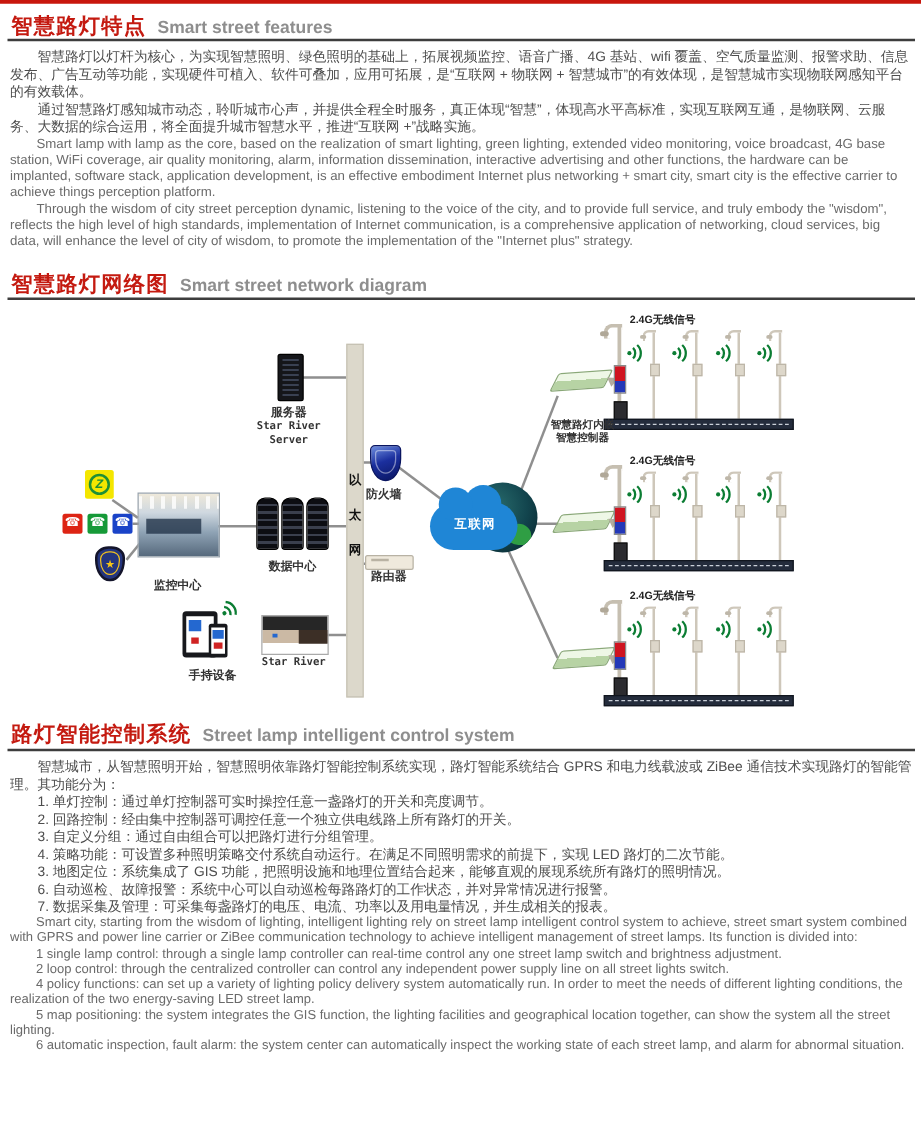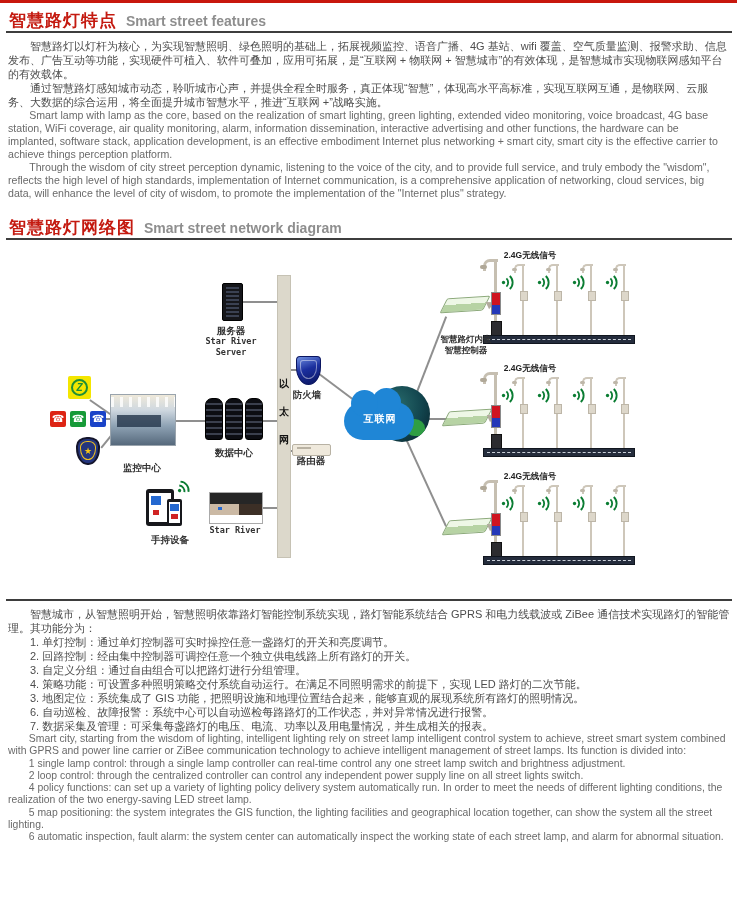--- a/index.html
+++ b/index.html
@@ -381,20 +381,23 @@
           <path d="M10.5 1.2 A10.5 10.5 0 0 1 10.5 16.8" fill="none" stroke="#0b7d33" stroke-width="2.2"></path>
         </svg></span>
     <span class="wifi" style="left:129px;"><svg width="15" height="15" viewBox="0 0 18 18">
           <circle cx="3" cy="9" r="2" fill="#0b7d33"></circle>
           <path d="M6.5 4 A7 7 0 0 1 6.5 14" fill="none" stroke="#0b7d33" stroke-width="2.2"></path>
           <path d="M10.5 1.2 A10.5 10.5 0 0 1 10.5 16.8" fill="none" stroke="#0b7d33" stroke-width="2.2"></path>
         </svg></span>
     <div class="road"></div>
   </div>
 
+  <div class="sec-head" style="top:576px;">
+    <span class="zh">路灯智能控制系统</span><span class="en">Street lamp intelligent control system</span>
+  </div>
   <div class="rule" style="top:599px;"></div>
 
   <div class="textblock" style="top:607px;">
     <p class="zh-text">智慧城市，从智慧照明开始，智慧照明依靠路灯智能控制系统实现，路灯智能系统结合 GPRS 和电力线载波或 ZiBee 通信技术实现路灯的智能管理。其功能分为：</p>
     <p class="zh-text">1. 单灯控制：通过单灯控制器可实时操控任意一盏路灯的开关和亮度调节。</p>
     <p class="zh-text">2. 回路控制：经由集中控制器可调控任意一个独立供电线路上所有路灯的开关。</p>
     <p class="zh-text">3. 自定义分组：通过自由组合可以把路灯进行分组管理。</p>
     <p class="zh-text">4. 策略功能：可设置多种照明策略交付系统自动运行。在满足不同照明需求的前提下，实现 LED 路灯的二次节能。</p>
     <p class="zh-text">3. 地图定位：系统集成了 GIS 功能，把照明设施和地理位置结合起来，能够直观的展现系统所有路灯的照明情况。</p>
     <p class="zh-text">6. 自动巡检、故障报警：系统中心可以自动巡检每路路灯的工作状态，并对异常情况进行报警。</p>

